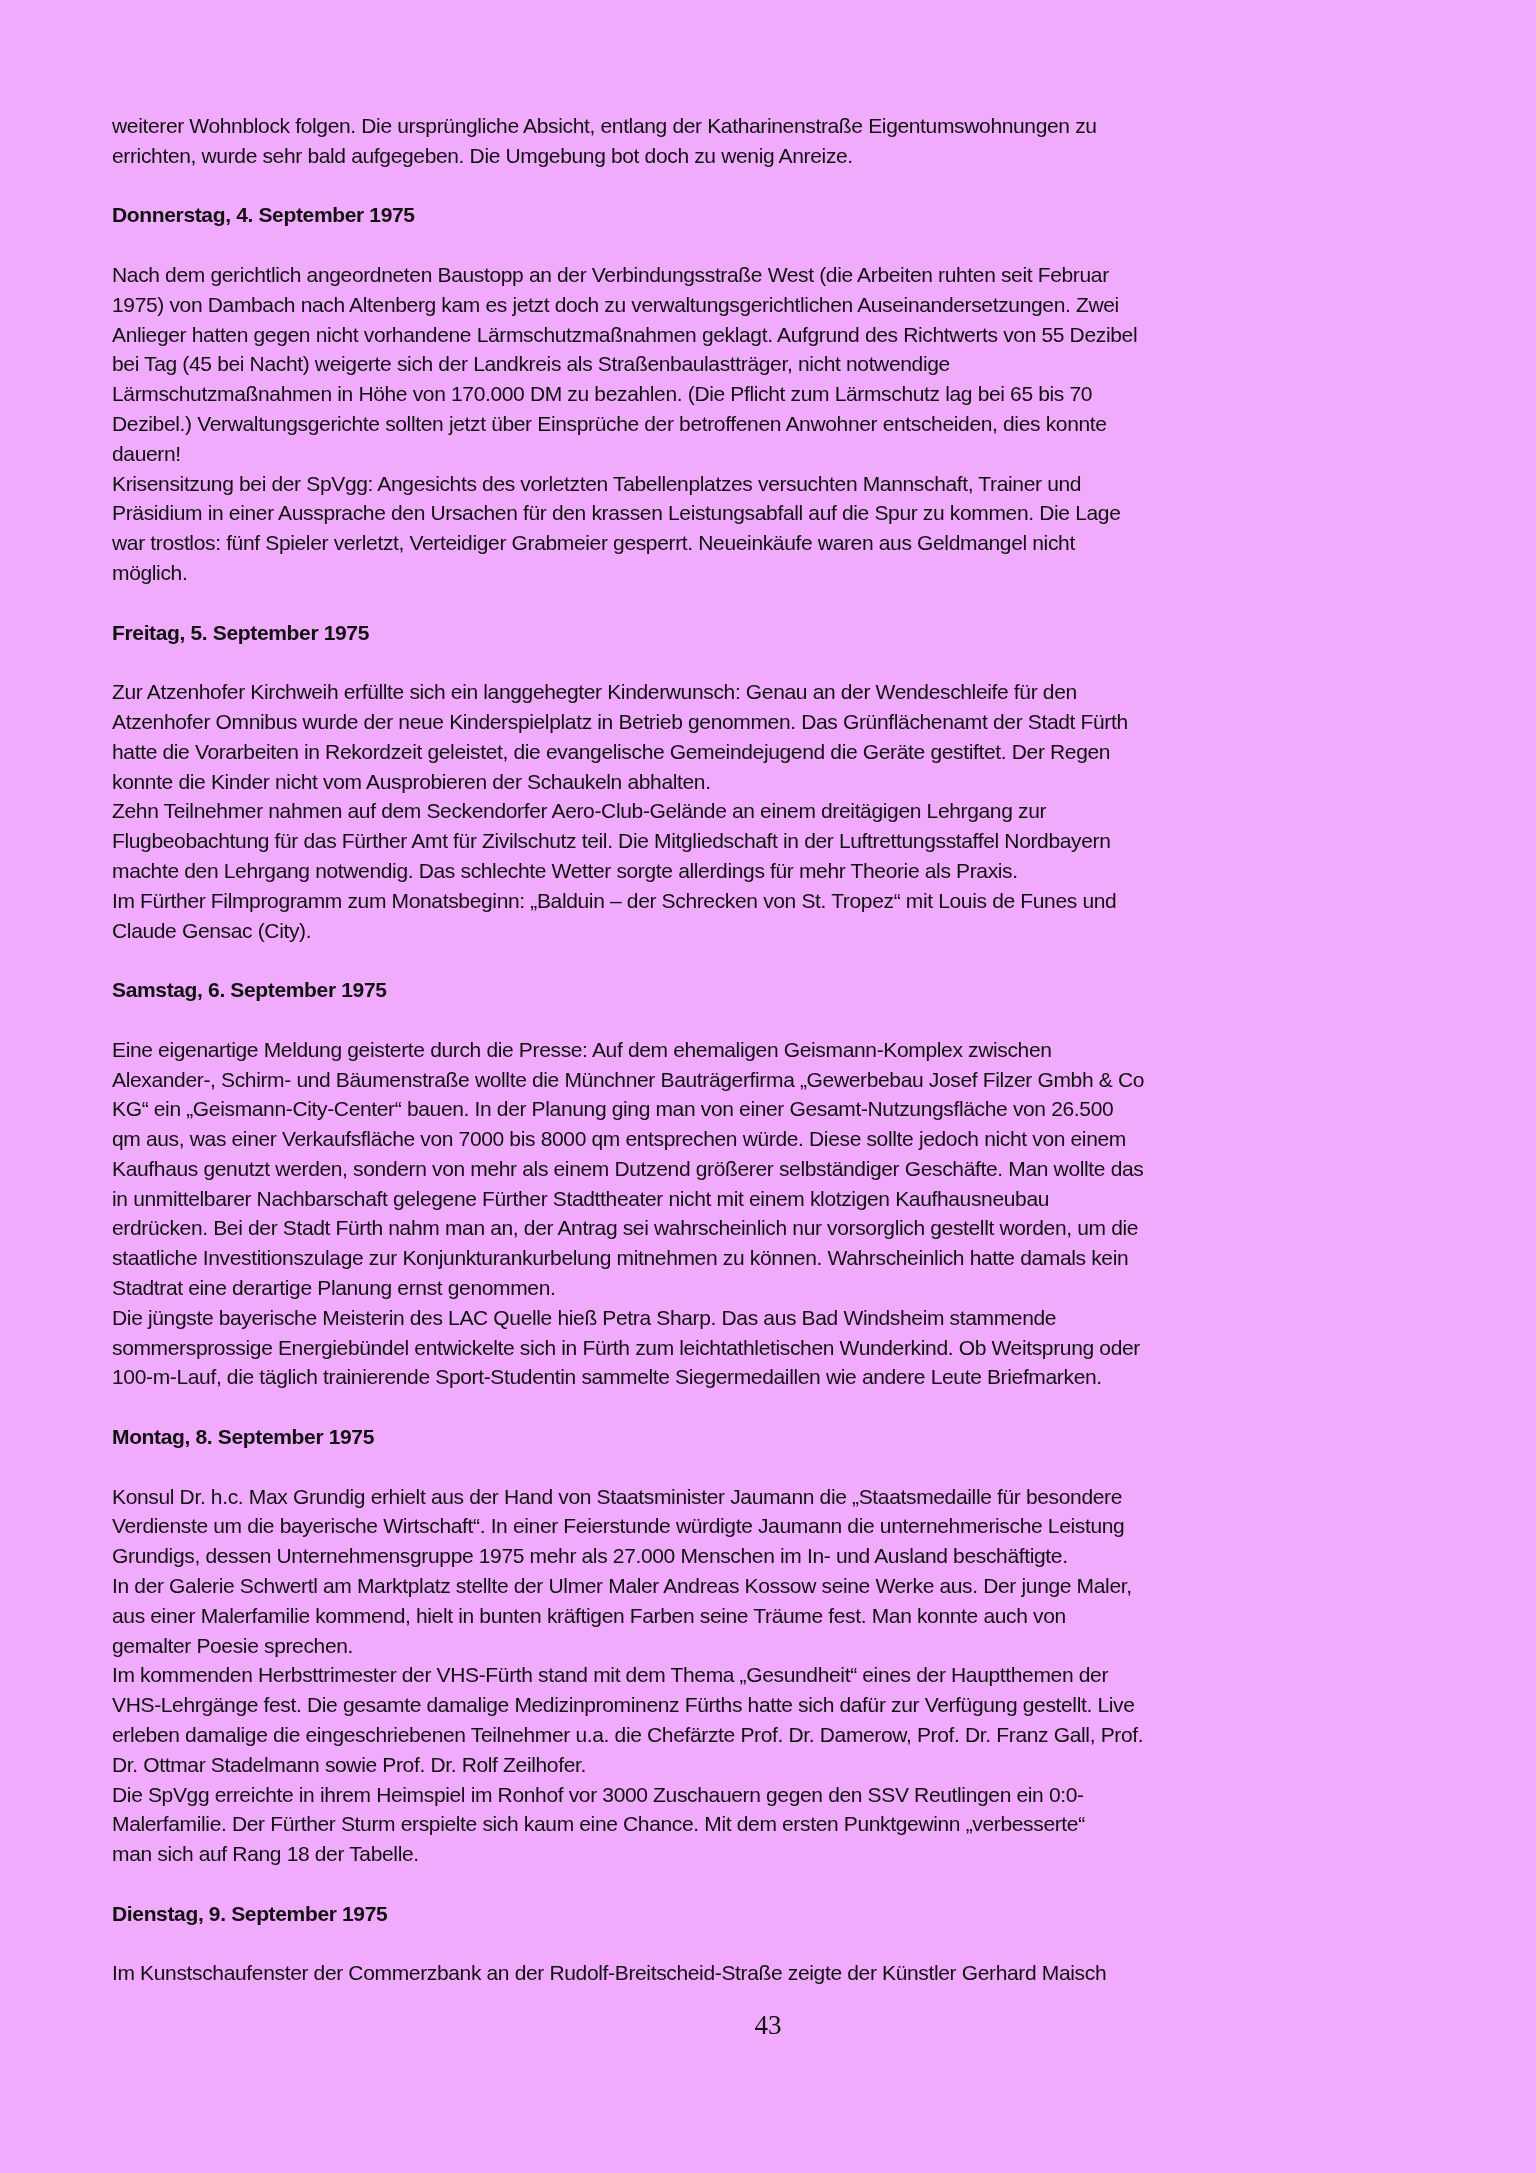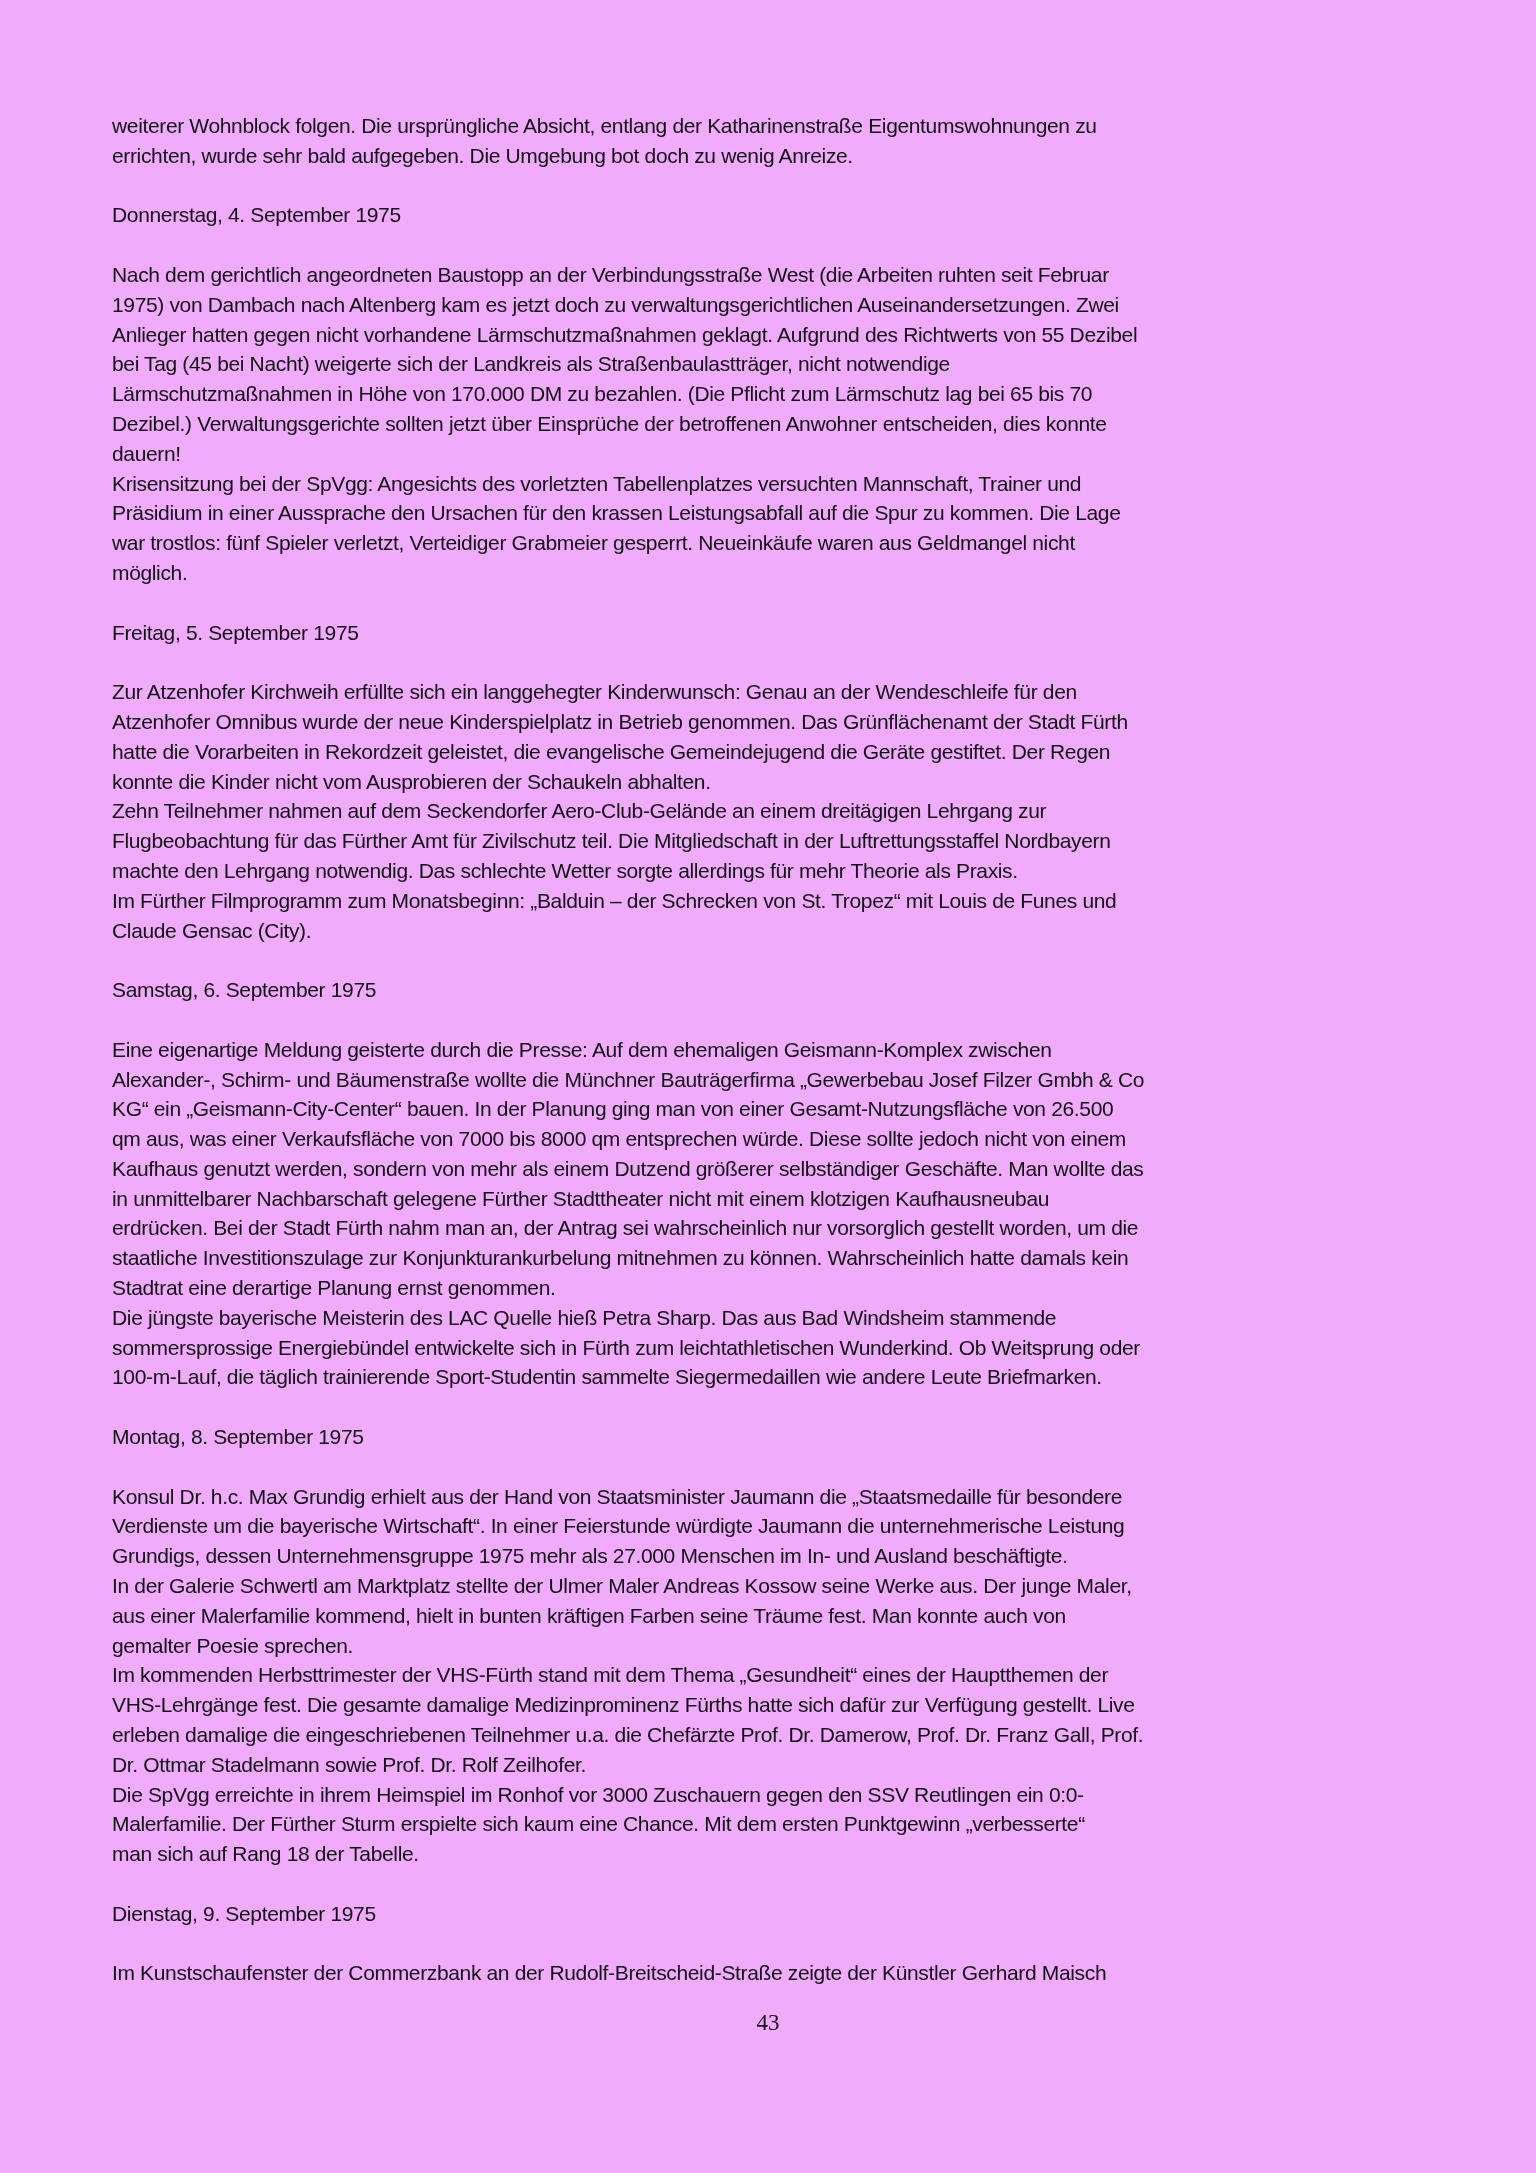--- a/index.html
+++ b/index.html
@@ -5,25 +5,25 @@
   html, body { margin: 0; padding: 0; background: #ffffff; }
   body { width: 1536px; height: 2173px; position: relative; overflow: hidden; }
   .page { position: absolute; left: 0; top: 0; width: 1536px; height: 2173px; background: #f0abfc; }
   .content {
     position: absolute; left: 112px; top: 111px; width: 1300px;
     font-family: "Liberation Sans", sans-serif;
     font-size: 21px; line-height: 29.8px; color: #111;
     letter-spacing: -0.35px;
   }
   .line { white-space: nowrap; height: 29.8px; }
-  .heading { font-weight: normal; white-space: nowrap; height: 29.8px; }
+  .heading { font-weight: bold; white-space: nowrap; height: 29.8px; }
   .gap { height: 29.8px; }
   .page-number {
     position: absolute; left: 0; width: 1536px; top: 2010px; text-align: center;
-    font-family: "Liberation Serif", serif; font-size: 23px; color: #111;
+    font-family: "Liberation Serif", serif; font-size: 27px; color: #111;
   }
 </style>
 </head>
 <body>
 
 <div class="page">
   <div class="content">
 
     <div>
       <div class="line">weiterer Wohnblock folgen. Die ursprüngliche Absicht, entlang der Katharinenstraße Eigentumswohnungen zu</div>

